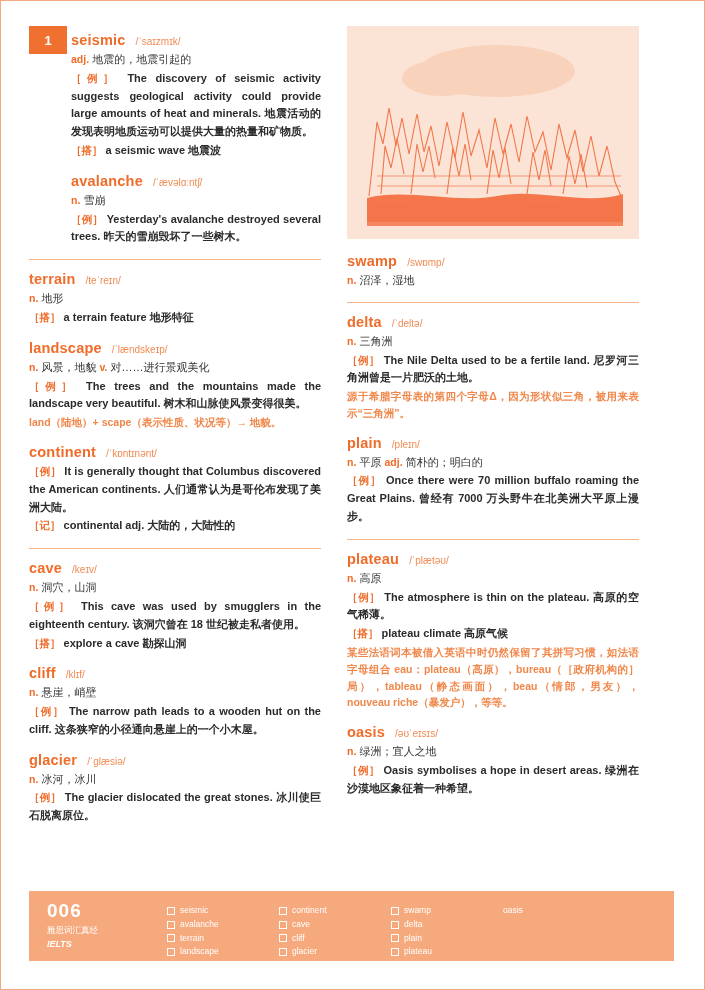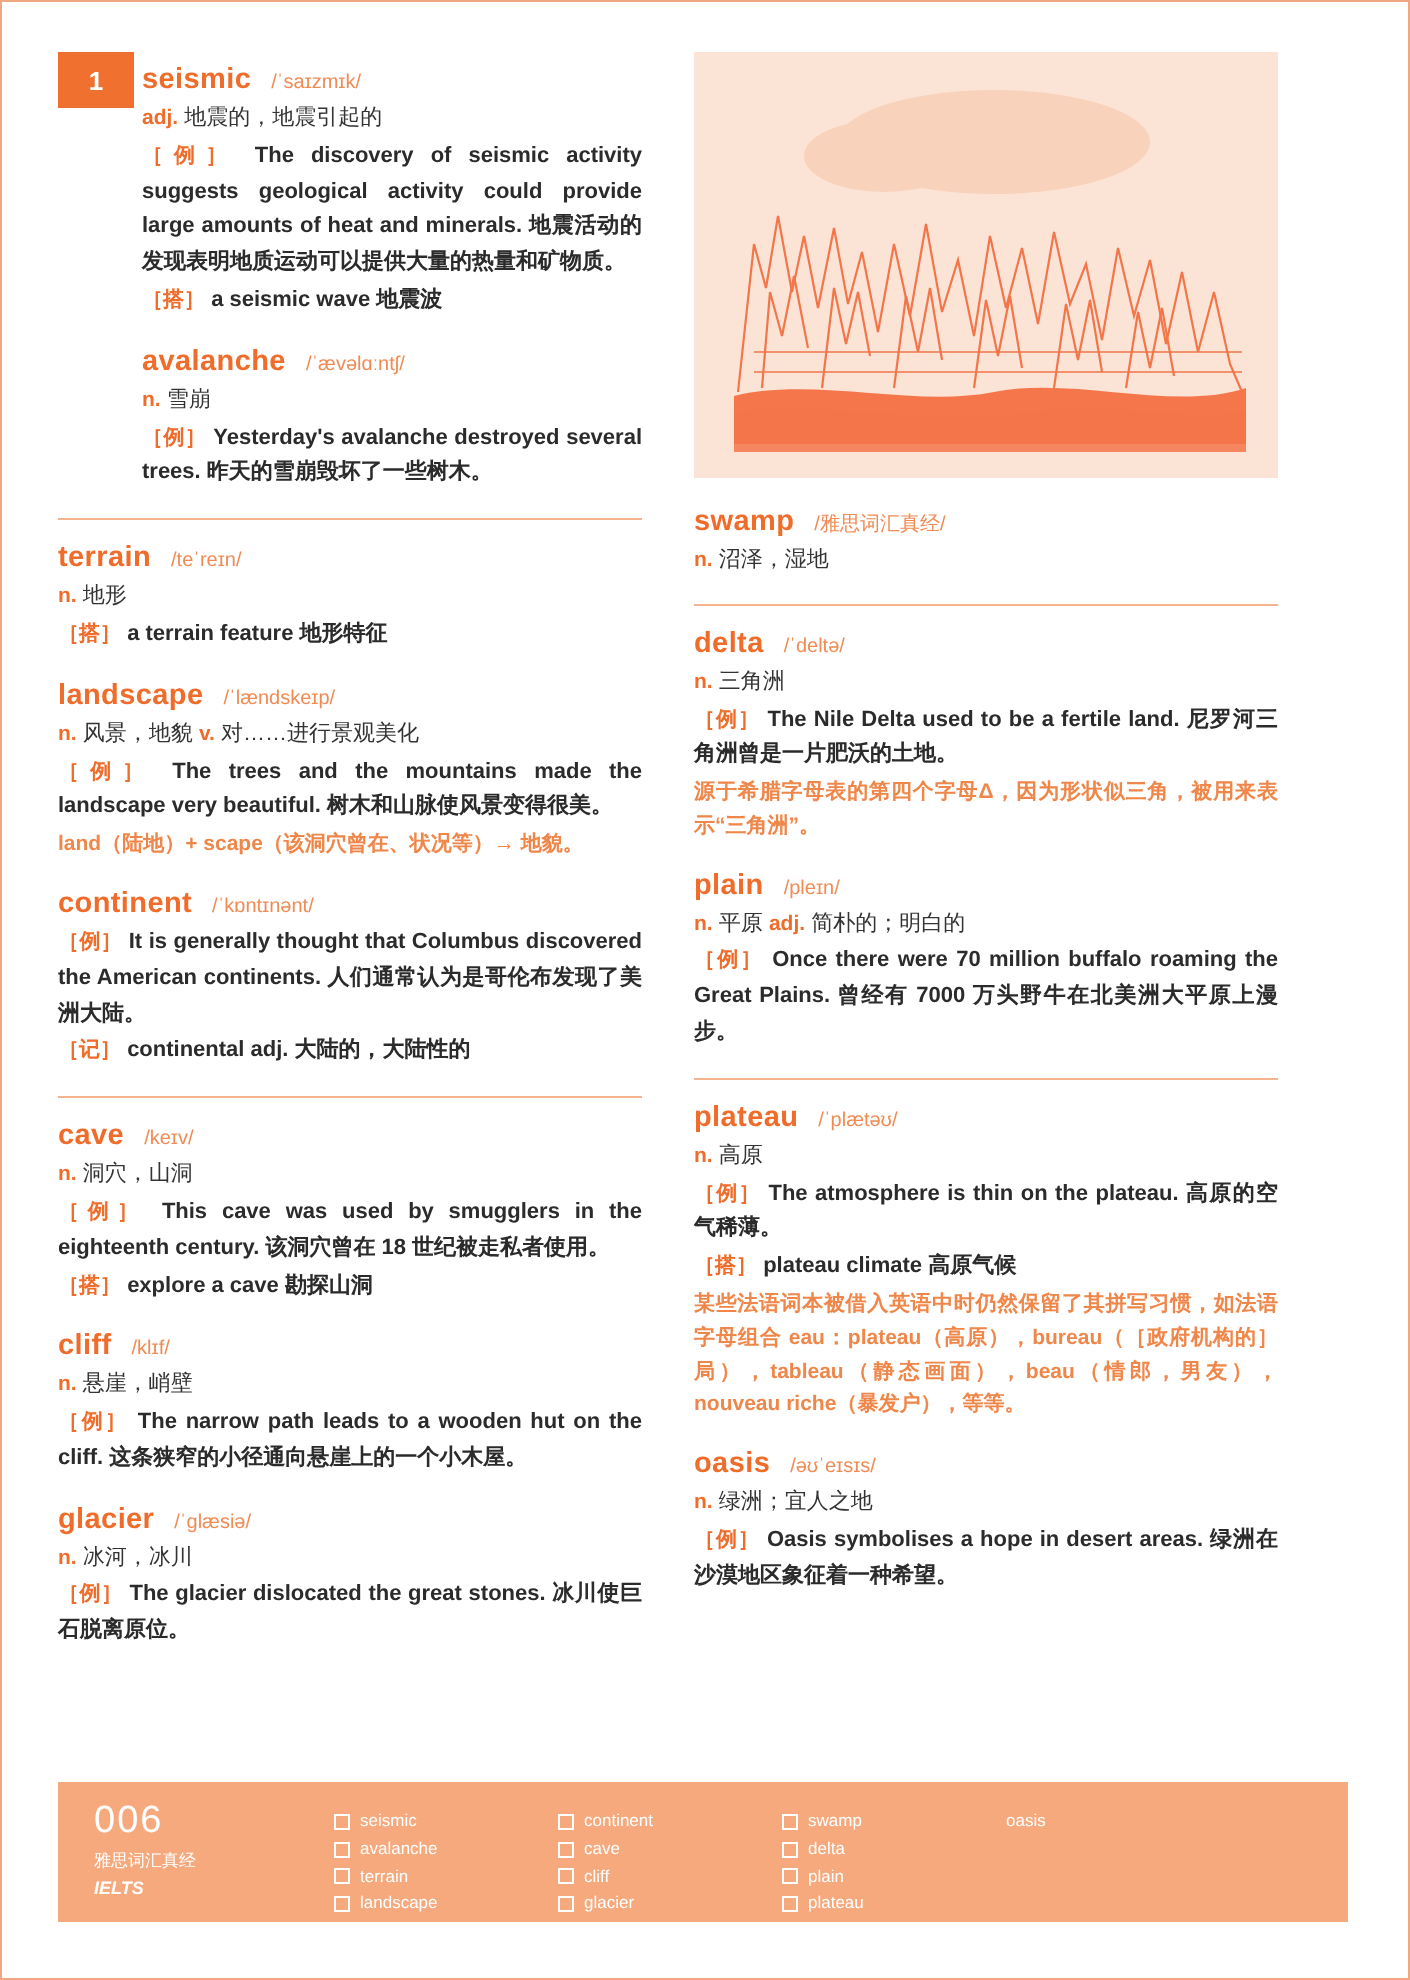--- a/index.html
+++ b/index.html
@@ -124,21 +124,21 @@
   .footer-inner {
     display: flex;
     height: 100%;
     align-items: flex-start;
     padding: 10px 16px 0 18px;
     box-sizing: border-box;
   }
   .footer-left { width: 120px; }
   .page-num {
     font-size: 19px;
-    font-weight: normal;
+    font-weight: bold;
     letter-spacing: 1px;
     line-height: 1.1;
     color: #ffffff;
   }
   .book-title {
     font-size: 8.5px;
     margin-top: 3px;
     color: #ffffff;
   }
   .book-sub {
@@ -243,21 +243,21 @@
         <div class="pos-line">
           <span class="pos">n.</span>
           <span class="defn">风景，地貌</span>
           <span class="pos">v.</span>
           <span class="defn">对……进行景观美化</span>
         </div>
         <div class="ex-line">
           <span class="tagbox">［例］</span>
           <span>The trees and the mountains made the landscape very beautiful. 树木和山脉使风景变得很美。</span>
         </div>
-        <div class="note">land（陆地）+ scape（该洞穴曾在、状况等）→ 地貌。</div>
+        <div class="note">land（陆地）+ scape（表示性质、状况等）→ 地貌。</div>
       </div>
 
       <div class="entry">
         <div class="headword-line">
           <span class="headword">continent</span>
           <span class="phonetic">/ˈkɒntɪnənt/</span>
         </div>
         <div class="ex-line">
           <span class="tagbox">［例］</span>
           <span>It is generally thought that Columbus discovered the American continents. 人们通常认为是哥伦布发现了美洲大陆。</span>
@@ -341,21 +341,21 @@
           </g>
           <path d="M20 172 C60 162 110 178 150 170 C190 162 240 180 276 168 L276 196 L20 196 Z" fill="#f4764a"></path>
           <path d="M20 180 C70 174 120 188 170 180 C210 174 250 186 276 180 L276 200 L20 200 Z" fill="#f4764a" opacity="0.85"></path>
           <rect x="0" y="203" width="292" height="10" fill="#fbe3d5"></rect>
         </svg>
       </div>
 
       <div class="entry">
         <div class="headword-line">
           <span class="headword">swamp</span>
-          <span class="phonetic">/雅思词汇真经/</span>
+          <span class="phonetic">/swɒmp/</span>
         </div>
         <div class="pos-line">
           <span class="pos">n.</span>
           <span class="defn">沼泽，湿地</span>
         </div>
       </div>
 
       <hr class="sep">
 
       <div class="entry">

